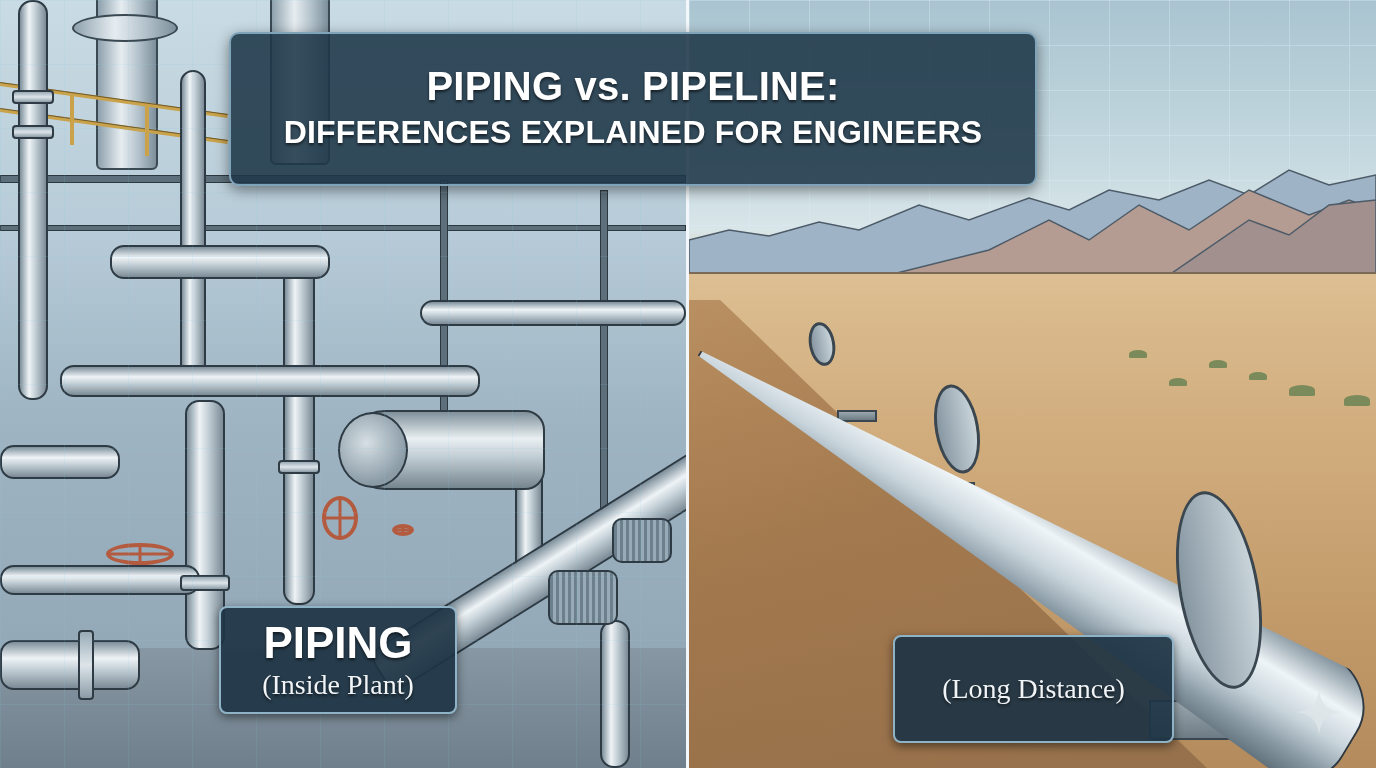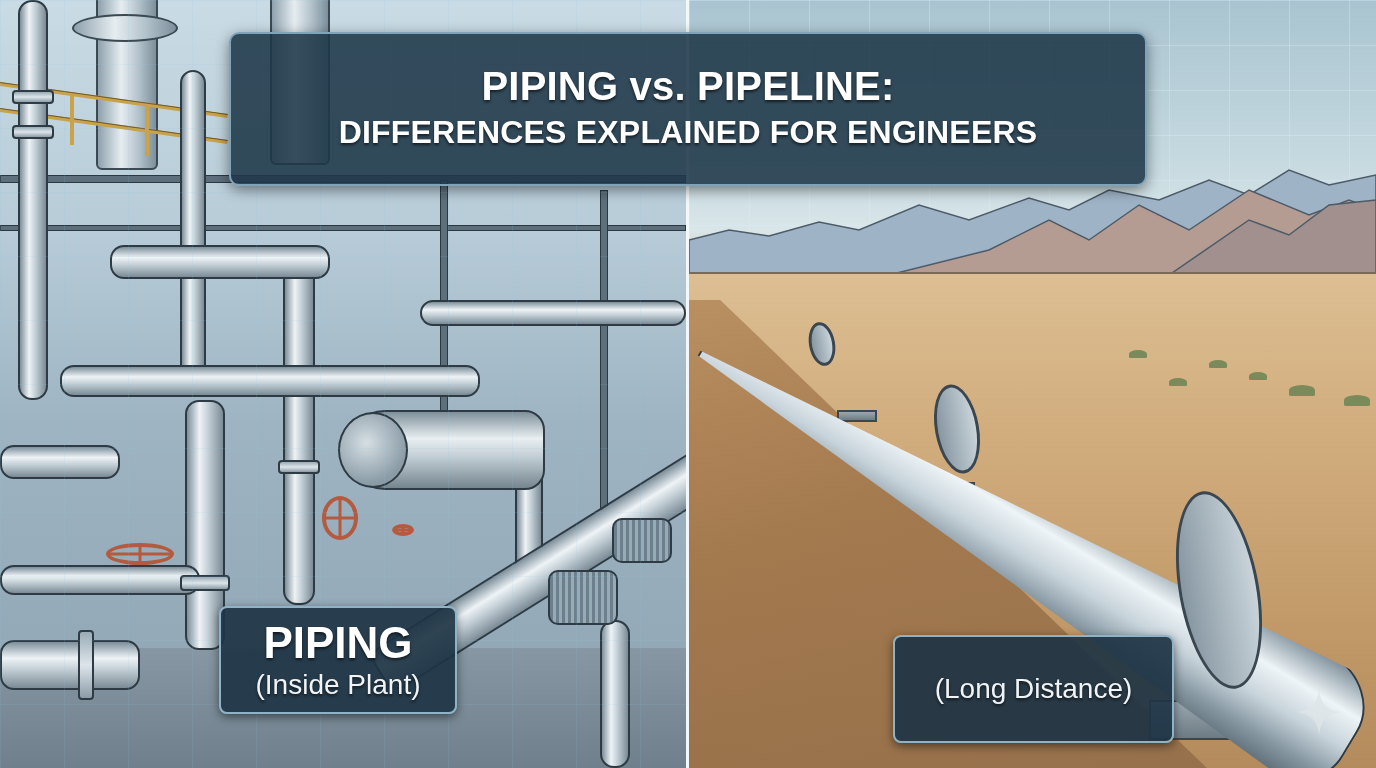--- a/index.html
+++ b/index.html
@@ -57,39 +57,39 @@
     background: linear-gradient(160deg, #b18556 0%, #9a6f45 40%, #8e6a48 100%);
     clip-path: polygon(0 0, 6% 0, 100% 100%, 0 100%); opacity: 0.8; }
   .bush { position: absolute; width: 18px; height: 8px; border-radius: 50% 50% 10% 10%; background: #7b8a5a; }
   .pipeline { position: absolute; transform-origin: 0 50%; border: 2px solid #2f3b44; border-radius: 60px;
     background: linear-gradient(180deg, #7c8d98 0%, #eef4f7 30%, #c7d3da 55%, #8596a1 80%, #5c6c77 100%); }
   .collar { position: absolute; border: 3px solid #3a4650; border-radius: 50%;
     background: linear-gradient(90deg, #8797a2, #c9d4da); }
   .support { position: absolute; background: linear-gradient(180deg, #9aa7af, #6d7b84); border: 2px solid #3b4750; }
 
   
-  .title-box { position: absolute; left: 229px; top: 32px; width: 918px; height: 154px;
+  .title-box { position: absolute; left: 229px; top: 32px; width: 808px; height: 154px;
     background: rgba(30,55,72,0.88); border: 2px solid #7fa3b8; border-radius: 10px;
     box-shadow: 0 4px 14px rgba(0,0,0,0.45);
     display: flex; flex-direction: column; align-items: center; justify-content: center; }
   .title-line { color: #ffffff; font-weight: 700; font-size: 40px; line-height: 46px; letter-spacing: 0.2px;
     text-shadow: 0 2px 3px rgba(0,0,0,0.6); font-family: "Liberation Sans", sans-serif; }
   .title-line.small { font-size: 32px; }
   .subtitle { color: #f1f5f8; font-size: 24px; line-height: 32px; margin-top: 4px;
     text-shadow: 0 2px 3px rgba(0,0,0,0.6); font-family: "Liberation Sans", sans-serif; }
 
   .label-box { position: absolute; background: rgba(30,52,68,0.92); border: 2px solid #8eb3c7; border-radius: 8px;
     box-shadow: 0 3px 10px rgba(0,0,0,0.5);
     display: flex; flex-direction: column; align-items: center; justify-content: center; }
   .label-box.piping { left: 219px; top: 606px; width: 238px; height: 108px; }
   .label-box.pipeline { left: 893px; top: 635px; width: 281px; height: 108px; }
   .label-main { color: #fff; font-weight: 700; font-size: 44px; line-height: 50px;
     text-shadow: 0 2px 3px rgba(0,0,0,0.6); font-family: "Liberation Sans", sans-serif; }
   .label-sub { color: #f0f4f7; font-size: 28px; line-height: 34px;
-    text-shadow: 0 2px 3px rgba(0,0,0,0.6); font-family: Liberation Sans, sans-serif; }
+    text-shadow: 0 2px 3px rgba(0,0,0,0.6); font-family: Liberation Serif, serif; }
 
   .sparkle { position: absolute; left: 1295px; top: 688px; width: 48px; height: 48px; opacity: 0.85; }
 </style>
 </head>
 <body>
 
 <div class="panel panel-left">
   <div class="floor"></div>
 
   <div class="tower" style="left:96px; top:-10px; width:62px; height:180px; border-radius:6px;"></div>

